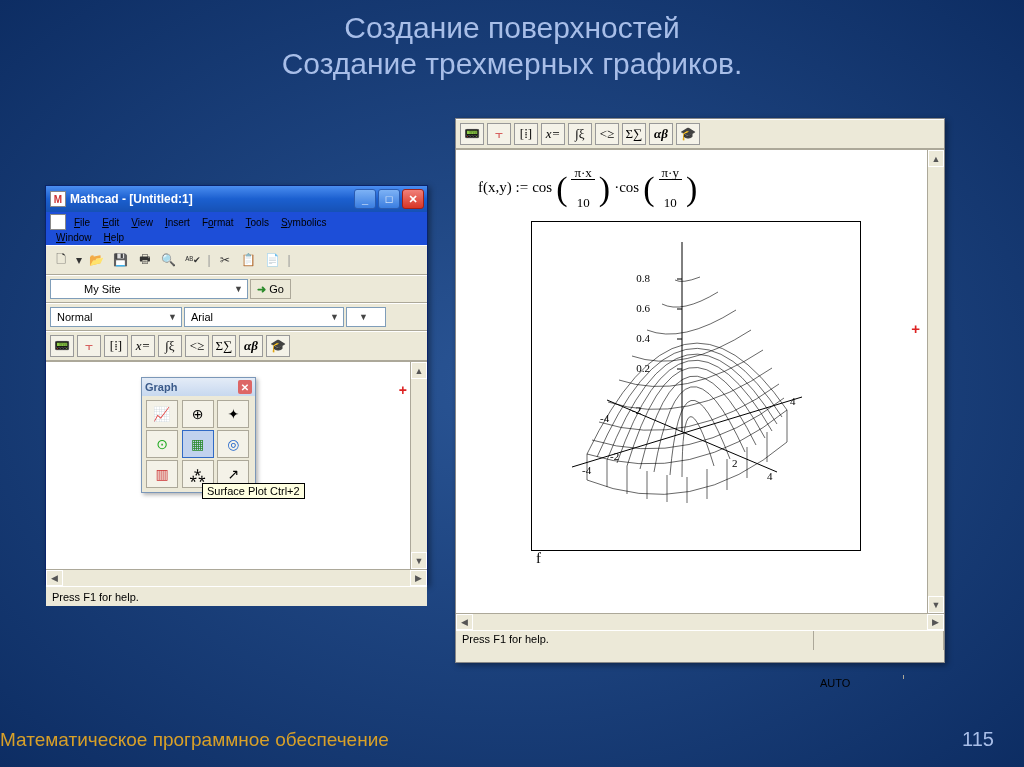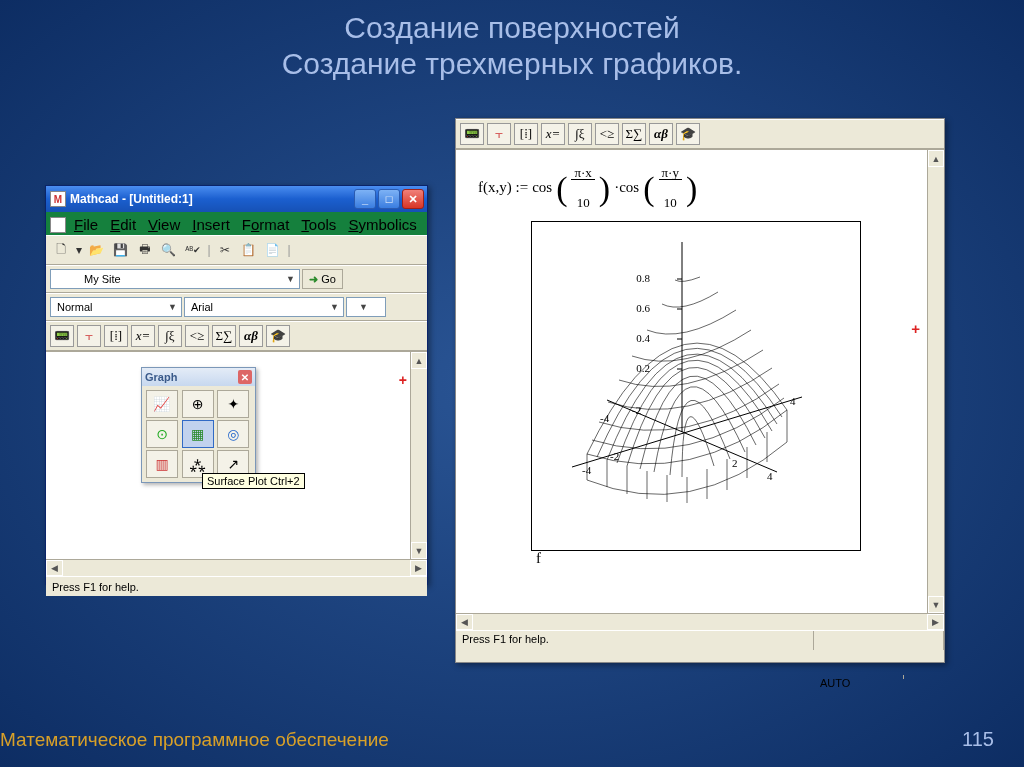--- a/index.html
+++ b/index.html
@@ -57,23 +57,23 @@
   .titlebar .spacer { flex:1; }
   .titlebar .win-btn {
     width:22px;height:20px;margin-left:2px;
     background: linear-gradient(#7db2f5,#3a7de0);
     border:1px solid #2a5bb0;border-radius:3px;
     display:flex;align-items:center;justify-content:center;
     color:#fff;font-size:11px;font-weight:bold;
   }
   .titlebar .win-close { background: linear-gradient(#f08079,#d83526); border-color:#a02018;}
   .menubar {
-    background:#15803d;
+    background:#1d4ed8;
     padding:2px 4px 0 4px;
-    font-size:15px;
+    font-size:10px;
   }
   .menubar .menu-row { display:flex; gap:0; flex-wrap:wrap; align-items:center; }
   .menubar .menu-row span { padding:2px 6px; }
   .menubar .doc-icon {
     width:16px;height:16px;background:#fff;border:1px solid #888;
     display:inline-block;margin-right:2px;
   }
   .menubar u { text-decoration: underline; }
   .toolbar {
     background:#ece9d8;border-top:1px solid #fff;border-bottom:1px solid #aca899;
@@ -189,38 +189,42 @@
   <div class="menubar">
     <div class="menu-row">
       <span class="doc-icon"></span>
       <span><u>F</u>ile</span>
       <span><u>E</u>dit</span>
       <span><u>V</u>iew</span>
       <span><u>I</u>nsert</span>
       <span>F<u>o</u>rmat</span>
       <span><u>T</u>ools</span>
       <span><u>S</u>ymbolics</span>
+    </div>
+    <div class="menu-row">
+      <span><u>W</u>indow</span>
+      <span><u>H</u>elp</span>
     </div>
   </div>
   <div class="toolbar">
     <span class="tbtn">🗋</span>
     <span class="tbtn" style="width:10px;">▾</span>
     <span class="tbtn">📂</span>
     <span class="tbtn">💾</span>
     <span class="tbtn">🖶</span>
     <span class="tbtn">🔍</span>
     <span class="tbtn" style="font-size:9px;">ᴬᴮ✔</span>
     <span class="tbtn sep">|</span>
     <span class="tbtn">✂</span>
     <span class="tbtn">📋</span>
     <span class="tbtn">📄</span>
     <span class="tbtn sep">|</span>
   </div>
   <div class="toolbar">
-    <span class="drop" style="width:250px;padding-left:33px;">
+    <span class="drop" style="width:198px;padding-left:33px;">
       <span>My Site</span>
       <span class="chev">▼</span>
     </span>
     <span class="go-btn">
       <span style="color:#2a8a2a;font-weight:bold;">➜</span>
       <span>Go</span>
     </span>
   </div>
   <div class="toolbar">
     <span class="drop" style="width:132px;">

